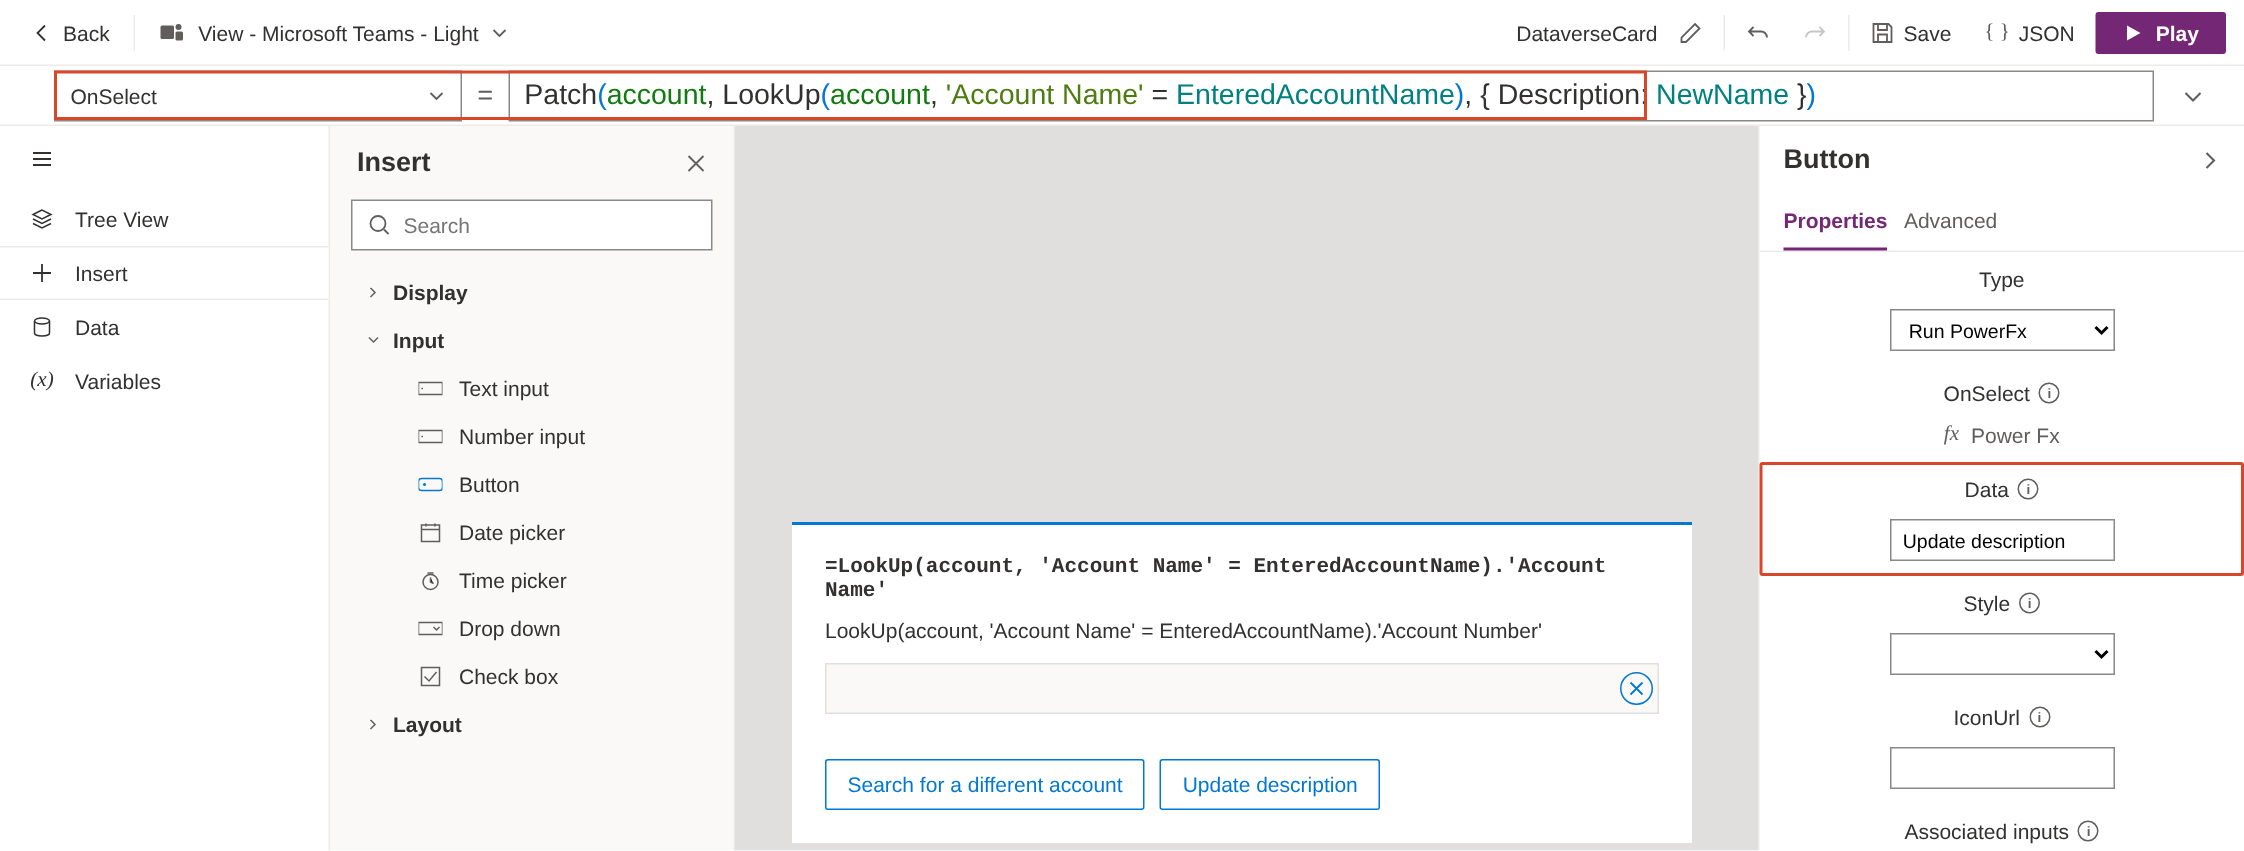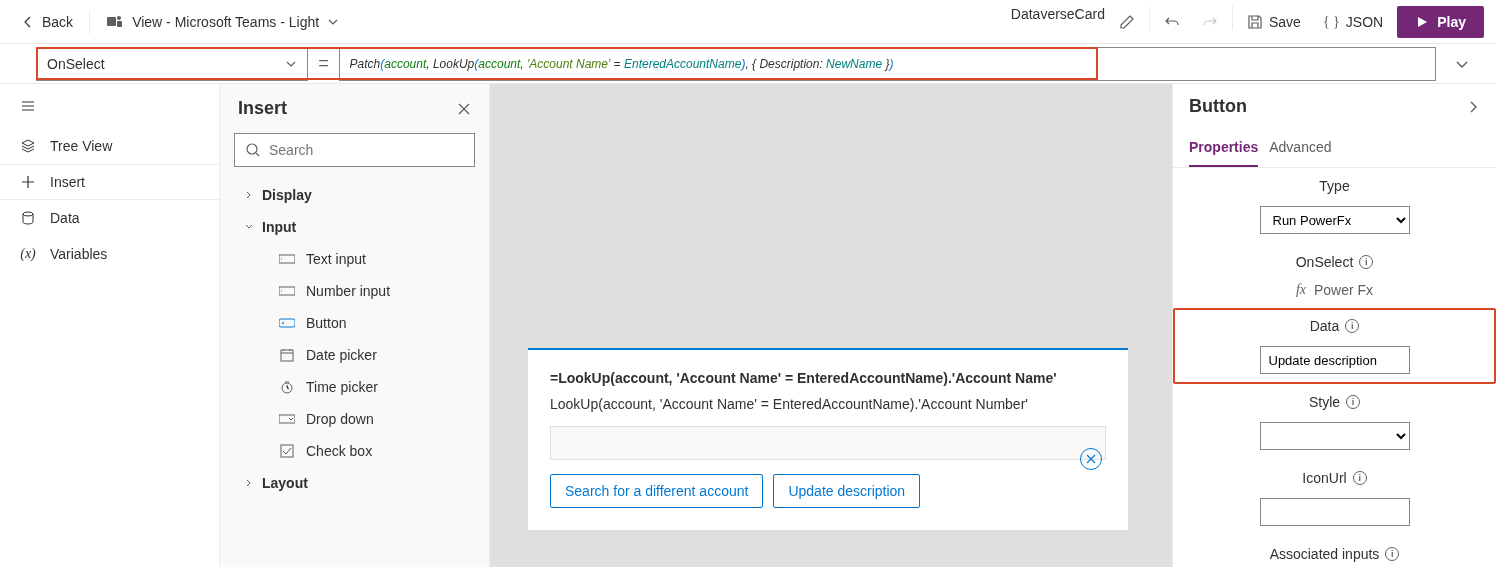--- a/index.html
+++ b/index.html
@@ -1,30 +1,30 @@
 <!DOCTYPE html>
 <html><head>
 <meta charset="utf-8">
 <style>
   * { box-sizing: border-box; margin: 0; padding: 0; font-family: "Segoe UI", -apple-system, sans-serif; }
   body { background: #fff; width: 1496px; height: 567px; overflow: hidden; font-size: 14px; color: #323130; }
   .topbar { display: flex; align-items: center; height: 44px; padding: 0 12px; gap: 8px; border-bottom: 1px solid #edebe9; }
   .back-btn { display: flex; align-items: center; gap: 6px; padding: 4px 8px; cursor: pointer; color: #323130; }
   .vdiv { width: 1px; height: 24px; background: #edebe9; }
   .view-title { display: flex; align-items: center; gap: 8px; padding: 4px 8px; cursor: pointer; }
-  .top-right { margin-left: auto; display: flex; gap: 6px; }
+  .top-right { margin-left: auto; display: flex; align-items: center; gap: 6px; }
   .icon-btn { width: 32px; height: 32px; display:flex; align-items:center; justify-content:center; cursor:pointer; color:#605e5c; border-radius:2px; }
   .icon-btn.disabled { color:#c8c6c4; cursor:default; }
   .save-btn, .json-btn { display:flex; align-items:center; gap:6px; padding:4px 8px; cursor:pointer; }
   .play-btn { background:#742774; color:#fff; padding:6px 18px; display:flex; align-items:center; gap:8px; border-radius:2px; cursor:pointer; font-weight:600; }
 
   .formula-row { display:flex; align-items:center; height:40px; padding:4px 18px 4px 36px; gap:10px; border-bottom:1px solid #edebe9; }
   .prop-dd { width:272px; height:34px; border:1px solid #8a8886; display:flex; align-items:center; padding:0 10px; justify-content:space-between; background:#fff; }
   .eq { color:#605e5c; font-size:18px; font-style:italic; }
-  .formula-input { flex:1; height:34px; border:1px solid #8a8886; padding:0 10px; font-family: Consolas, "Courier New", monospace; font-size:12px; display:flex; align-items:center; white-space:pre; overflow:hidden;font-style:italic; }
+  .formula-input { flex:1; height:34px; border:1px solid #8a8886; padding:0 10px; font-family: Consolas, "Courier New", monospace; font-size:19px; display:flex; align-items:center; white-space:pre; overflow:hidden; }
   .formula-highlight-box { position:absolute; top:47px; left:36px; width:1062px; height:33px; border:2px solid #d9472b; pointer-events:none; }
 
   .fx-fn { color:#323130; }
   .fx-par { color:#0078d4; }
   .fx-id { color:#107c10; }
   .fx-str { color:#4d7c0f; }
   .fx-op { color:#323130; }
   .fx-var { color:#008080; }
 
   .main { display:flex; height: calc(567px - 44px - 40px); }
@@ -39,25 +39,25 @@
   .insert-panel .panel-hdr { display:flex; align-items:center; justify-content:space-between; padding:14px 18px 14px 18px; }
   .insert-panel .panel-hdr h2 { font-size:18px; font-weight:600; }
   .insert-panel .search-box { margin:0 14px 12px; border:1px solid #8a8886; height:34px; display:flex; align-items:center; padding:0 10px; gap:8px; background:#fff; }
   .insert-panel .search-box input { border:none; outline:none; flex:1; font-size:14px; }
   .insert-panel .cat { padding:8px 18px 8px 24px; display:flex; align-items:center; gap:8px; font-weight:600; cursor:pointer; }
   .insert-panel .sub { padding:8px 18px 8px 58px; display:flex; align-items:center; gap:10px; cursor:pointer; }
   .insert-panel .sub-icon { width:18px; display:flex; justify-content:center; color:#605e5c; }
 
   .canvas { flex:1; background:#e1dfdd; position:relative; }
   .card { position:absolute; left:38px; top:264px; width:600px; background:#fff; border-top:2px solid #0078d4; padding:20px 22px 22px; }
-  .card .line1 { font-weight:600; margin-bottom:10px; }
+  .card .line1 { font-weight:600; margin-bottom:10px;font-family:Liberation Mono, monospace; }
   .card .line2 { margin-bottom:14px; color:#323130; }
   .card .input-field { width:100%; height:34px; border:1px solid #e1dfdd; background:#faf9f8; margin-bottom:14px; }
   .card .btns { display:flex; gap:10px; }
-  .card .btns button { background:#fff; border:1px solid #0078d4; color:#0078d4; padding:8px 14px; font-size:14px; cursor:pointer; border-radius:2px; }
+  .card .btns button { background:#fff; border:1px solid #0078d4; color:#0078d4; padding:8px 14px; font-size:14px; cursor:pointer; border-radius:2px;margin-top:16px; }
   .clear-x { position:absolute; right:26px; top:98px; width:22px; height:22px; border:1px solid #0078d4; border-radius:50%; display:flex; align-items:center; justify-content:center; color:#0078d4; cursor:pointer; font-size:14px; }
 
   .rightpane { width:324px; border-left:1px solid #edebe9; display:flex; flex-direction:column; }
   .rightpane .rp-hdr { display:flex; align-items:center; justify-content:space-between; padding:12px 16px; }
   .rightpane .rp-hdr h2 { font-size:18px; font-weight:600; }
   .rightpane .tabs { display:flex; gap:11px; padding:0 16px; border-bottom:1px solid #edebe9; }
   .rightpane .tab { padding:10px 0; cursor:pointer; color:#605e5c; }
   .rightpane .tab.active { color:#742774; border-bottom:2px solid #742774; font-weight:600; }
   .rightpane .prop-row { display:flex; align-items:center; justify-content:space-between; padding:10px 16px; gap:12px;flex-direction:column; }
   .rightpane .prop-label { display:flex; align-items:center; gap:6px; font-size:14px; color:#323130; }

